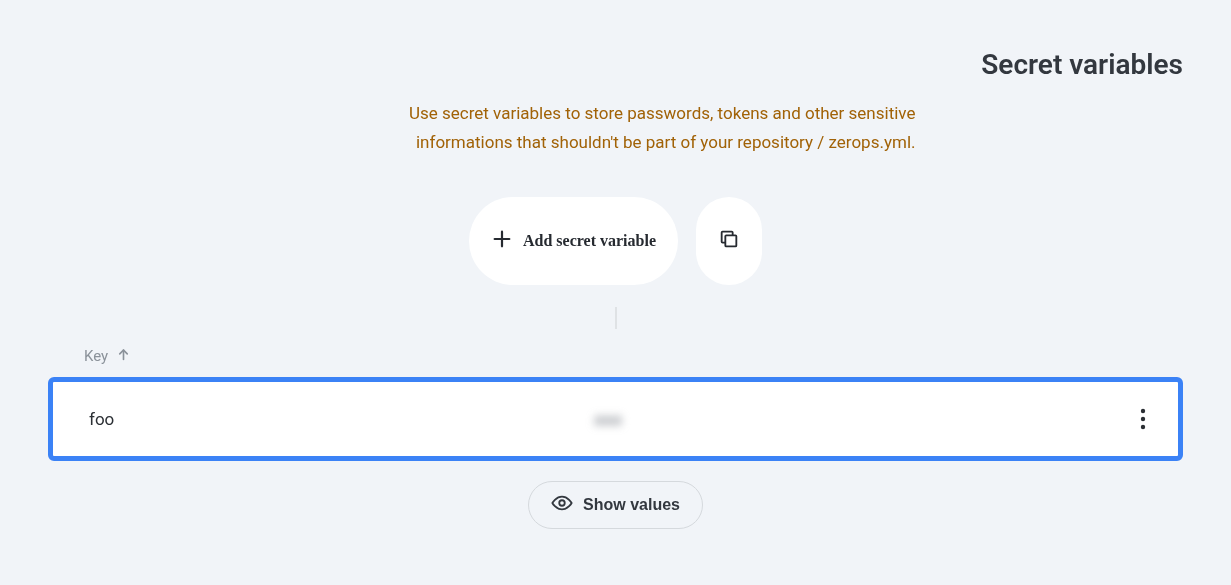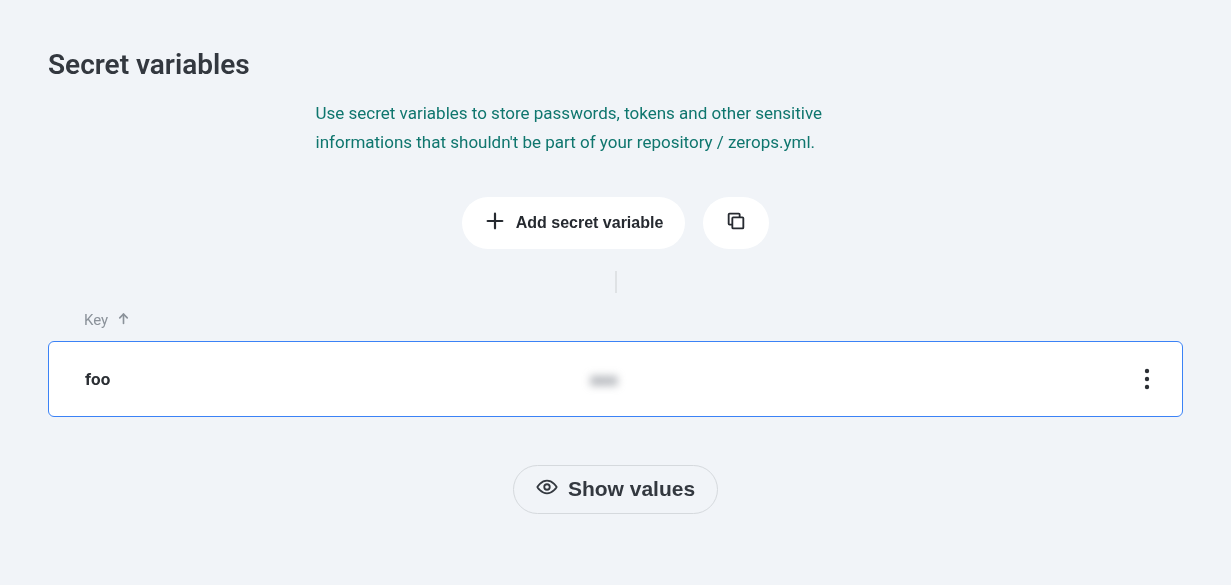--- a/index.html
+++ b/index.html
@@ -11,55 +11,56 @@
       font-family: -apple-system, BlinkMacSystemFont, 'Segoe UI', Roboto, Helvetica, Arial, sans-serif;
       background-color: #f1f4f8;
       width: 1231px;
       height: 585px;
       overflow: hidden;
     }
     .container {
       padding: 48px 48px 30px 48px;
     }
     .header {
-      text-align: left;
+      text-align: right;
       margin-bottom: 40px;
     }
     .title {
       font-size: 28px;
       font-weight: 600;
       color: #33383f;
       margin-bottom: 18px;
     }
     .description {
       font-size: 17px;
-      color: #0f766e;
+      color: #a16207;
       line-height: 1.7;
       max-width: 600px;
       margin: 0 auto;
     }
     .actions {
       display: flex;
       justify-content: center;
       gap: 18px;
       margin-bottom: 22px;
     }
     .pill-button {
       display: inline-flex;
       align-items: center;
       gap: 10px;
       background: #ffffff;
       border: none;
       border-radius: 999px;
-      padding: 13px 22px;
+      padding: 31px 22px;
       font-size: 16px;
       font-weight: 600;
       color: #262a30;
       cursor: pointer;
       white-space: nowrap;
+      font-family: Liberation Serif, serif;
     }
     .pill-button svg {
       width: 22px;
       height: 22px;
       flex-shrink: 0;
     }
     .connector {
       display: flex;
       justify-content: center;
       margin-bottom: 18px;
@@ -90,25 +91,24 @@
     }
     .sort-arrow svg {
       width: 15px;
       height: 15px;
       display: block;
     }
     .row {
       display: flex;
       align-items: center;
       background: #ffffff;
-      border: 1px solid #3b82f6;
+      border: 5px solid #3b82f6;
       border-radius: 6px;
       padding: 22px 28px 22px 36px;
-      margin-bottom: 48px;
-      font-weight: bold;
+      margin-bottom: 20px;
     }
     .cell-key {
       width: 505px;
       font-size: 17px;
       color: #2b2f34;
     }
     .cell-value {
       flex: 1;
       display: flex;
       align-items: center;
@@ -135,21 +135,21 @@
       justify-content: center;
     }
     .show-values-button {
       display: inline-flex;
       align-items: center;
       gap: 10px;
       background: transparent;
       border: 1px solid #d5d9dd;
       border-radius: 999px;
       padding: 10px 22px;
-      font-size: 21px;
+      font-size: 16px;
       font-weight: 600;
       color: #33383f;
       cursor: pointer;
     }
     .show-values-button svg {
       width: 22px;
       height: 22px;
     }
   </style>
 </head>

